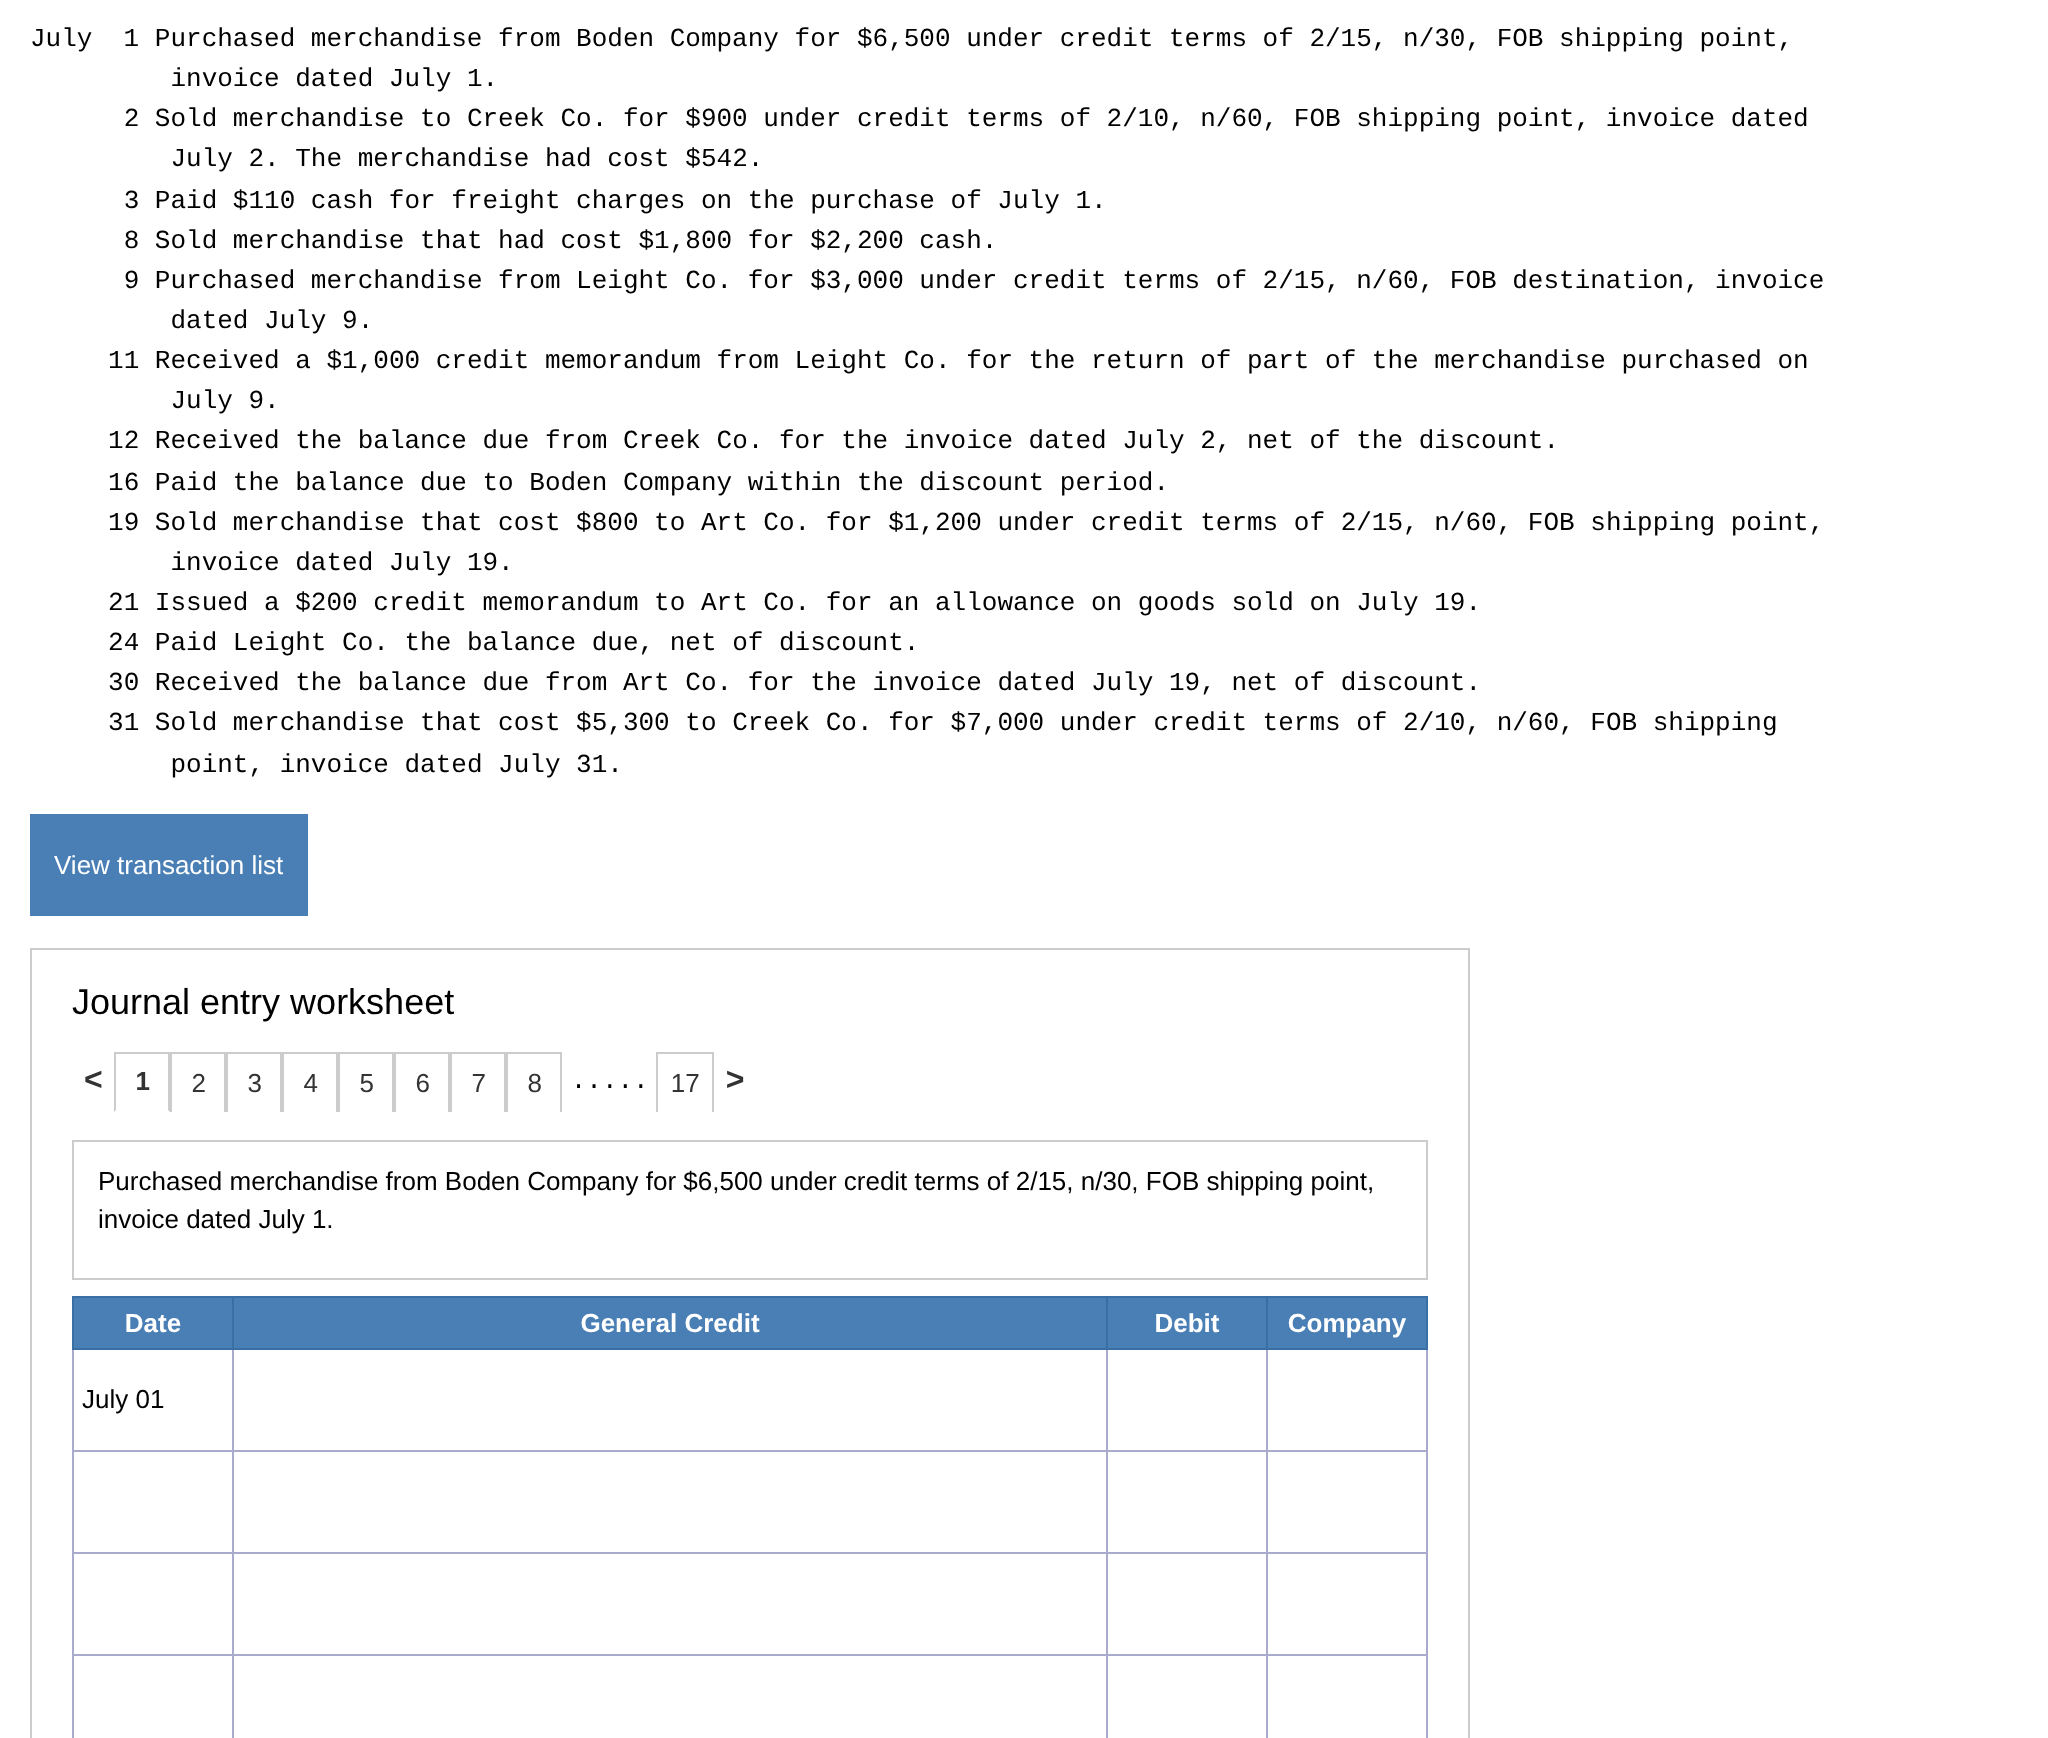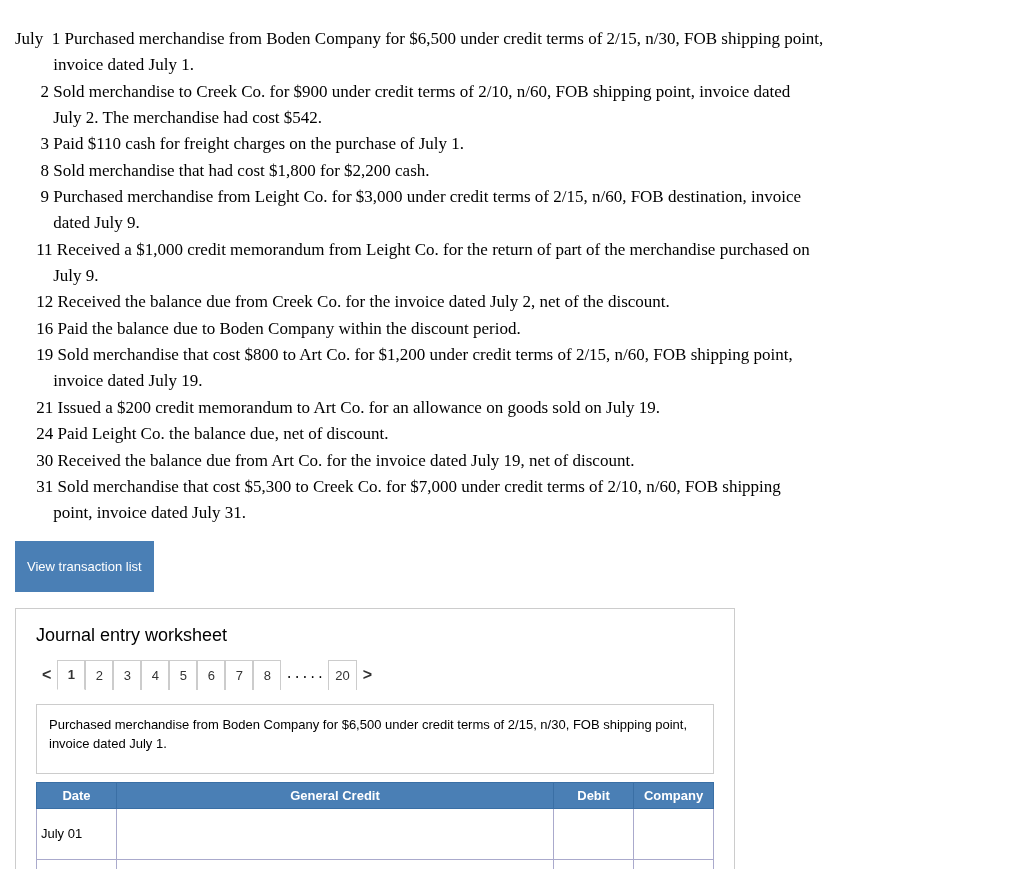--- a/index.html
+++ b/index.html
@@ -5,26 +5,25 @@
     * { box-sizing: border-box; margin: 0; padding: 0; }
     body {
       font-family: "Courier New", Courier, monospace;
       font-size: 13px;
       background: #fff;
       color: #000;
       padding: 10px 15px;
     }
 
     .problem-text {
-      font-family: Liberation Serif, serif;
-      font-size: 17px;
+      font-family: Liberation Mono, monospace;
+      font-size: 13px;
       line-height: 1.55;
       margin-bottom: 14px;
       white-space: pre-wrap;
-      margin-top: 16px;
     }
 
     .view-transaction-btn {
       display: inline-block;
       background-color: #4a7fb5;
       color: #fff;
       padding: 18px 12px;
       font-size: 13px;
       border: none;
       cursor: pointer;
@@ -214,21 +213,21 @@
     <button class="nav-arrow">&lt;</button>
     <div class="tab-item active">1</div>
     <div class="tab-item">2</div>
     <div class="tab-item">3</div>
     <div class="tab-item">4</div>
     <div class="tab-item">5</div>
     <div class="tab-item">6</div>
     <div class="tab-item">7</div>
     <div class="tab-item">8</div>
     <span class="tab-dots">.....</span>
-    <div class="tab-item">20</div>
+    <div class="tab-item">17</div>
     <button class="nav-arrow">&gt;</button>
   </div>
 
   <div class="description-box">Purchased merchandise from Boden Company for $6,500 under credit terms of 2/15, n/30, FOB shipping point, invoice dated July 1.</div>
 
 
   <table class="journal-table">
     <thead>
       <tr>
         <th class="col-date">Date</th>

